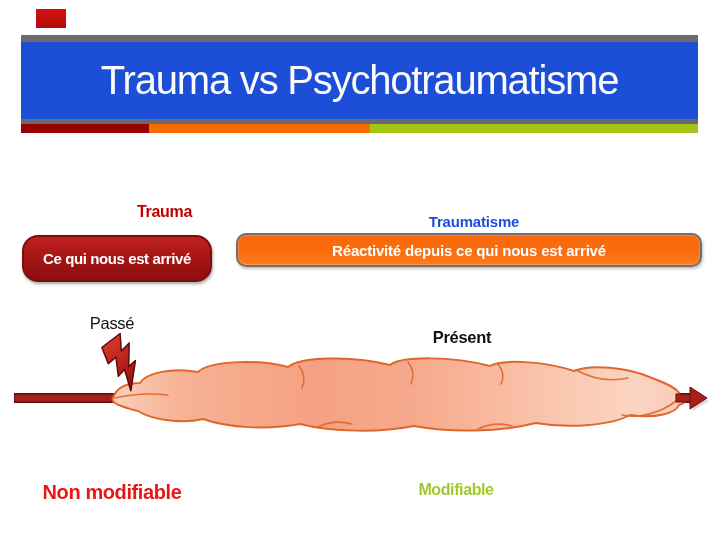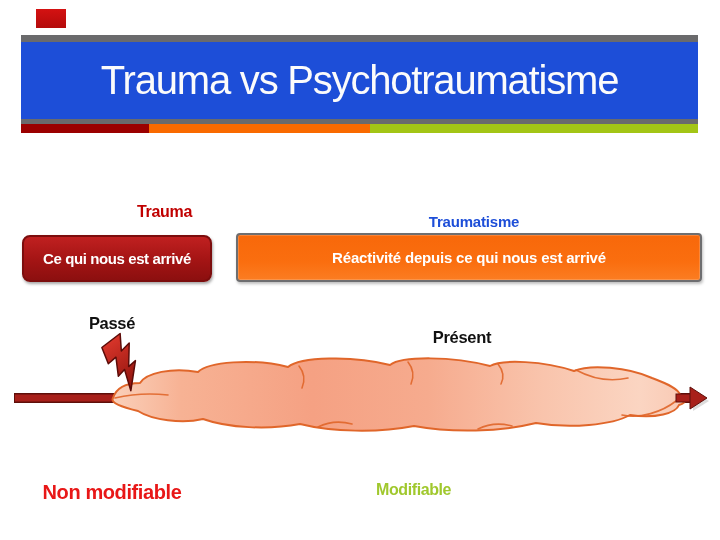--- a/index.html
+++ b/index.html
@@ -26,44 +26,44 @@
 
   
   .trauma-label{left:40px;top:203px;width:152px;text-align:right;
     color:#c00000;font-size:16px;font-weight:bold;letter-spacing:-0.3px;}
   .traumatisme-label{left:374px;top:205px;width:200px;text-align:center;
     color:#1d4ed8;font-size:15px;font-weight:bold;letter-spacing:-0.2px;margin-top:8px;}
 
   
   .trauma-box{left:22px;top:235px;width:190px;height:47px;box-sizing:border-box;
     background:linear-gradient(180deg,#c02020 0%,#a31414 55%,#8c0f0f 100%);
-    border:2px solid #7c0d0d;border-radius:8px;
+    border:2px solid #7c0d0d;border-radius:16px;
     box-shadow:1px 2px 3px rgba(0,0,0,0.35);
     display:flex;align-items:center;justify-content:center;}
   .trauma-box span{color:#ffffff;font-size:15px;font-weight:bold;letter-spacing:-0.4px;white-space:nowrap;}
-  .traumatisme-box{left:236px;top:233px;width:466px;height:49px;box-sizing:border-box;
+  .traumatisme-box{left:236px;top:233px;width:466px;height:34px;box-sizing:border-box;
     background:linear-gradient(180deg,#f8680a 0%,#fa6e0f 60%,#fb7d22 100%);
-    border:2px solid #6e6e70;border-radius:4px;
+    border:2px solid #6e6e70;border-radius:10px;
     box-shadow:1px 2px 3px rgba(0,0,0,0.25), inset 0 0 0 1px rgba(255,255,255,0.18);
     display:flex;flex-direction:row;align-items:center;justify-content:center;}
   .traumatisme-box span{color:#ffffff;font-size:15px;font-weight:bold;line-height:19px;letter-spacing:-0.2px;white-space:nowrap;}
 
   
   .passe-label{left:62px;top:314px;width:100px;text-align:center;
-    color:#111111;font-size:16.5px;font-weight:700;letter-spacing:-0.3px;}
+    color:#111111;font-size:16.5px;font-weight:400;letter-spacing:-0.3px;}
   .present-label{left:412px;top:328px;width:100px;text-align:center;
     color:#111111;font-size:16.5px;font-weight:600;letter-spacing:-0.3px;}
 
   
   .diagram{left:0;top:0;width:720px;height:540px;pointer-events:none;}
 
   
   .nonmod-label{left:32px;top:481px;width:160px;text-align:center;
     color:#e81717;font-size:20px;font-weight:bold;letter-spacing:-0.4px;}
-  .mod-label{left:376px;top:481px;width:160px;text-align:left;
+  .mod-label{left:376px;top:481px;width:160px;text-align:center;
     color:#a0c82d;font-size:16px;font-weight:bold;letter-spacing:-0.4px;}
 </style>
 </head>
 <body>
 
 <div class="slide">
 
   <div class="abs accent-rect"></div>
 
   <div class="abs band-strip-top"></div>

